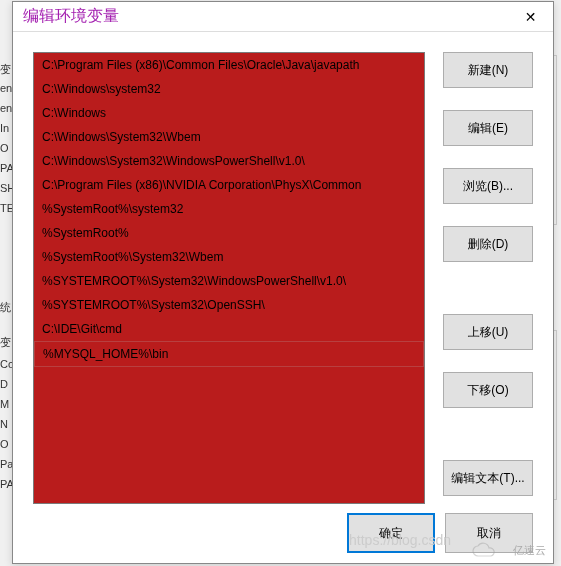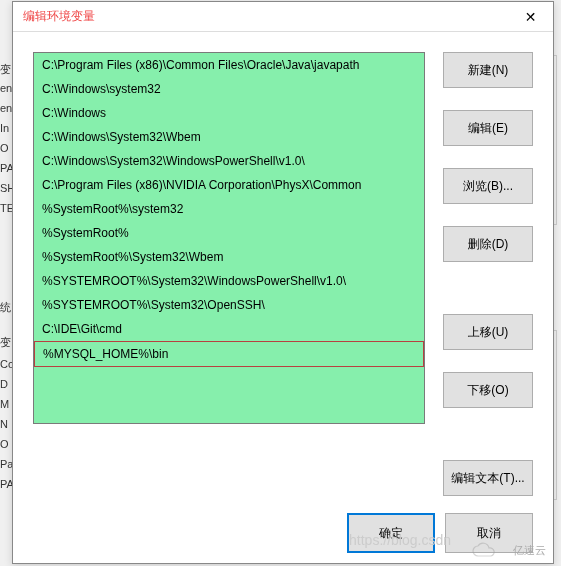--- a/index.html
+++ b/index.html
@@ -65,42 +65,42 @@
     }
     .titlebar {
       height: 30px;
       display: flex;
       align-items: center;
       padding: 0 0 0 10px;
       border-bottom: 1px solid #ddd;
     }
     .titlebar-text {
       flex: 1;
-      font-size: 12px;
-      color: #ef4444;
+      font-size: 16px;
+      color: #a21caf;
     }
     .close-btn {
       width: 45px;
       height: 30px;
       display: flex;
       align-items: center;
       justify-content: center;
       font-size: 14px;
       cursor: pointer;
     }
     .content {
       padding: 20px 20px 10px 20px;
       display: flex;
       gap: 18px;
     }
     .list-box {
       flex: 1;
-      height: 372px;
+      height: 452px;
       border: 1px solid #7a7a7a;
-      background: #86efac;
+      background: #b91c1c;
       overflow-y: auto;
     }
     .list-item {
       padding: 4px 8px;
       font-size: 12px;
       color: #000;
       line-height: 16px;
       white-space: nowrap;
       overflow: hidden;
     }

